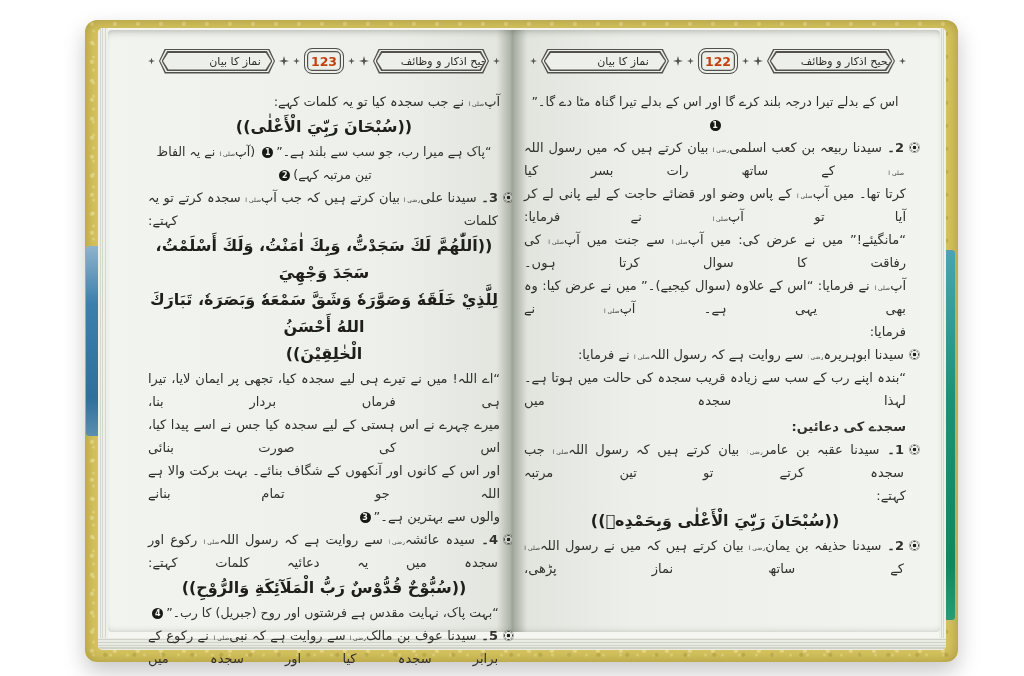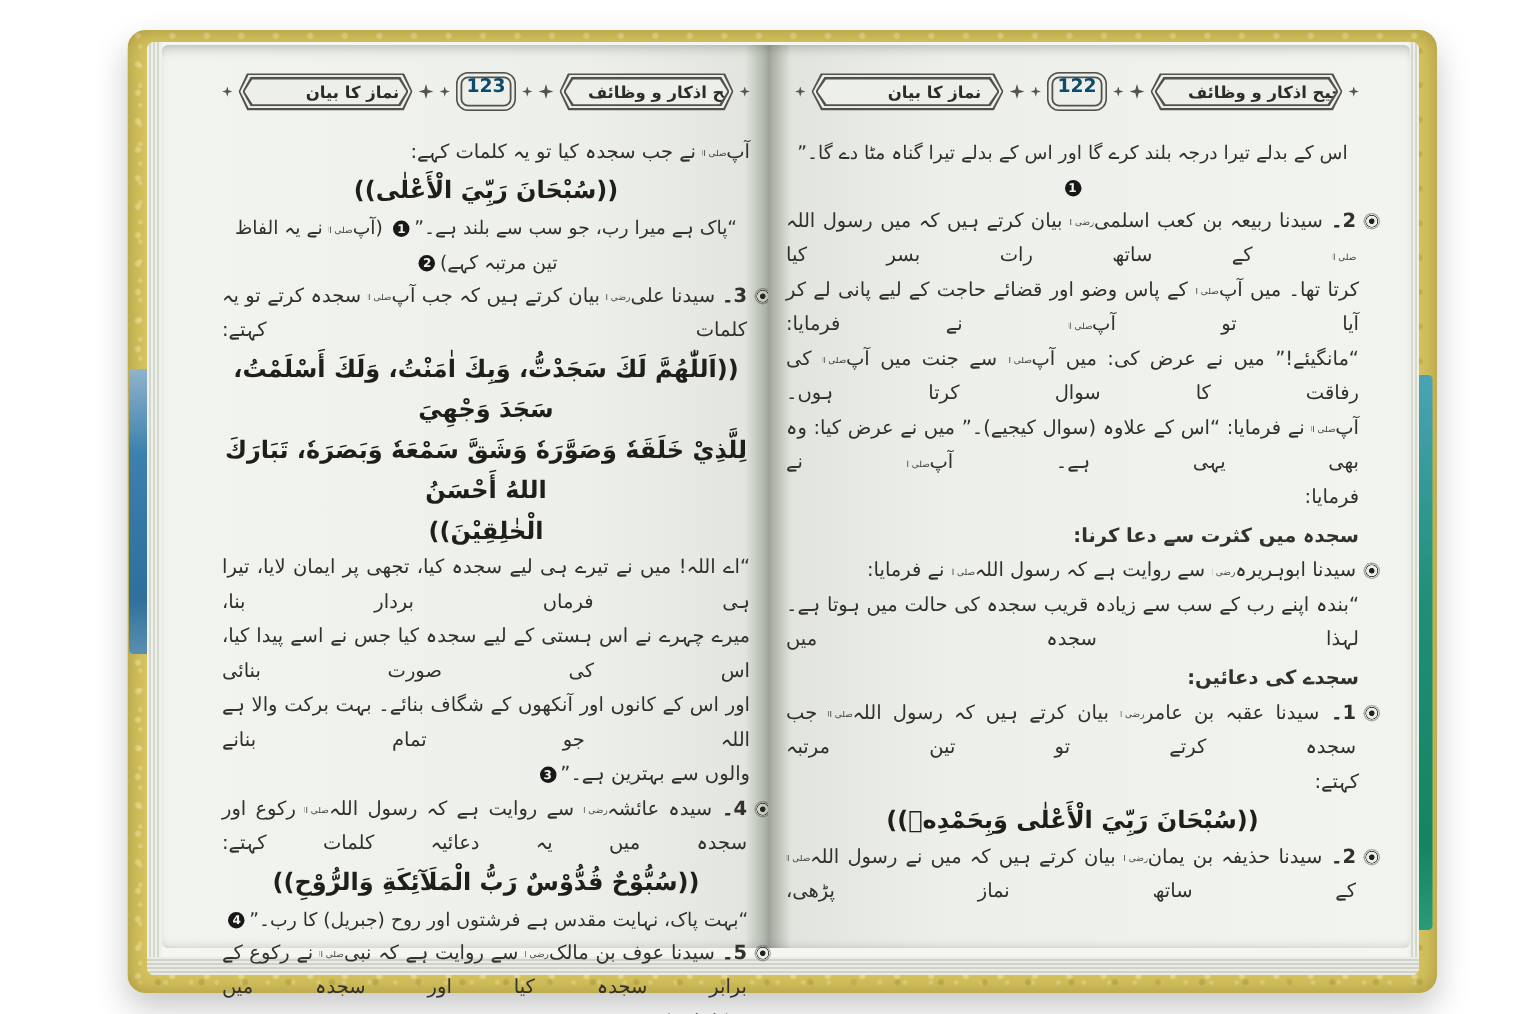--- a/index.html
+++ b/index.html
@@ -53,25 +53,25 @@
 
   
   .hdr{display:flex;direction:rtl;align-items:center;gap:4px;height:26px;margin:6px 0 16px;}
   .cart{position:relative;height:25px;flex:1;max-width:128px;--hex:polygon(0% 50%,5% 0%,95% 0%,100% 50%,95% 100%,5% 100%);}
   .cart i{position:absolute;display:block;clip-path:var(--hex);}
   .cart .c1{inset:0;background:#53514b;}
   .cart .c2{inset:1.2px;background:var(--page,#edf0ea);}
   .cart .c3{inset:2.6px;background:#53514b;}
   .cart .ct{position:absolute;inset:4px;background:var(--page,#edf0ea);clip-path:var(--hex);
     display:flex;align-items:center;justify-content:center;
-    font-size:11px;font-weight:bold;color:#2e2c27;white-space:nowrap;padding-left:36px;}
+    font-size:11px;font-weight:normal;color:#2e2c27;white-space:nowrap;padding-left:36px;}
   .numbox{width:38px;height:24px;flex:0 0 auto;border:1.4px solid #53514b;border-radius:8px;
     box-shadow:inset 0 0 0 2px var(--page,#edf0ea), inset 0 0 0 3.2px #53514b;
-    display:flex;align-items:flex-start;justify-content:center;
-    font-weight:bold;font-size:12.5px;color:#0c4a6e;background:var(--page,#edf0ea);}
+    display:flex;align-items:center;justify-content:center;
+    font-weight:bold;font-size:12.5px;color:#c2410c;background:var(--page,#edf0ea);}
   .dia{width:10px;height:10px;flex:0 0 auto;background:#56544e;
     clip-path:polygon(50% 0,61% 39%,100% 50%,61% 61%,50% 100%,39% 61%,0 50%,39% 39%);}
   .dia.sm{width:7px;height:7px;}
 
   
   .b{font-size:13px;line-height:23px;text-align:right;}
   .b.just{text-align:justify;text-align-last:justify;}
   .b.item{text-align:justify;text-align-last:justify;position:relative;padding-right:2px;}
   .b.item.short{text-align-last:right;}
   .b.trans{text-align:center;font-size:12.5px;}
@@ -173,21 +173,20 @@
           </span>
           <span class="dia sm"></span>
         </div>
         <div id="right-body">
             <div class="b trans">اس کے بدلے تیرا درجہ بلند کرے گا اور اس کے بدلے تیرا گناہ مٹا دے گا۔”<span class="fnm">1</span></div>
             <div class="b item"><span class="rosette"></span><span class="inum">2۔ </span>سیدنا ربیعہ بن کعب اسلمی<span class="hon">رضی اللہ عنہ</span> بیان کرتے ہیں کہ میں رسول اللہ<span class="hon">صلی اللہ علیہ وسلم</span> کے ساتھ رات بسر کیا</div>
             <div class="b just">کرتا تھا۔ میں آپ<span class="hon">صلی اللہ علیہ وسلم</span> کے پاس وضو اور قضائے حاجت کے لیے پانی لے کر آیا تو آپ<span class="hon">صلی اللہ علیہ وسلم</span> نے فرمایا:</div>
             <div class="b just">“مانگیئے!” میں نے عرض کی: میں آپ<span class="hon">صلی اللہ علیہ وسلم</span> سے جنت میں آپ<span class="hon">صلی اللہ علیہ وسلم</span> کی رفاقت کا سوال کرتا ہوں۔</div>
             <div class="b just">آپ<span class="hon">صلی اللہ علیہ وسلم</span> نے فرمایا: “اس کے علاوہ (سوال کیجیے)۔” میں نے عرض کیا: وہ بھی یہی ہے۔ آپ<span class="hon">صلی اللہ علیہ وسلم</span> نے</div>
             <div class="b line">فرمایا:</div>
-            <div class="b heading">سجدہ میں کثرت سے دعا کرنا:</div>
             <div class="b item short"><span class="rosette"></span>سیدنا ابوہریرہ<span class="hon">رضی اللہ عنہ</span> سے روایت ہے کہ رسول اللہ<span class="hon">صلی اللہ علیہ وسلم</span> نے فرمایا:</div>
             <div class="b just">“بندہ اپنے رب کے سب سے زیادہ قریب سجدہ کی حالت میں ہوتا ہے۔ لہذا سجدہ میں</div>
             <div class="b heading">سجدے کی دعائیں:</div>
             <div class="b item"><span class="rosette"></span><span class="inum">1۔ </span>سیدنا عقبہ بن عامر<span class="hon">رضی اللہ عنہ</span> بیان کرتے ہیں کہ رسول اللہ<span class="hon">صلی اللہ علیہ وسلم</span> جب سجدہ کرتے تو تین مرتبہ</div>
             <div class="b line">کہتے:</div>
             <div class="b arabic">((سُبْحَانَ رَبِّيَ الْأَعْلٰى وَبِحَمْدِهٖ))</div>
             <div class="b item"><span class="rosette"></span><span class="inum">2۔ </span>سیدنا حذیفہ بن یمان<span class="hon">رضی اللہ عنہ</span> بیان کرتے ہیں کہ میں نے رسول اللہ<span class="hon">صلی اللہ علیہ وسلم</span> کے ساتھ نماز پڑھی،</div>
           </div>
       </div>
     </div>

